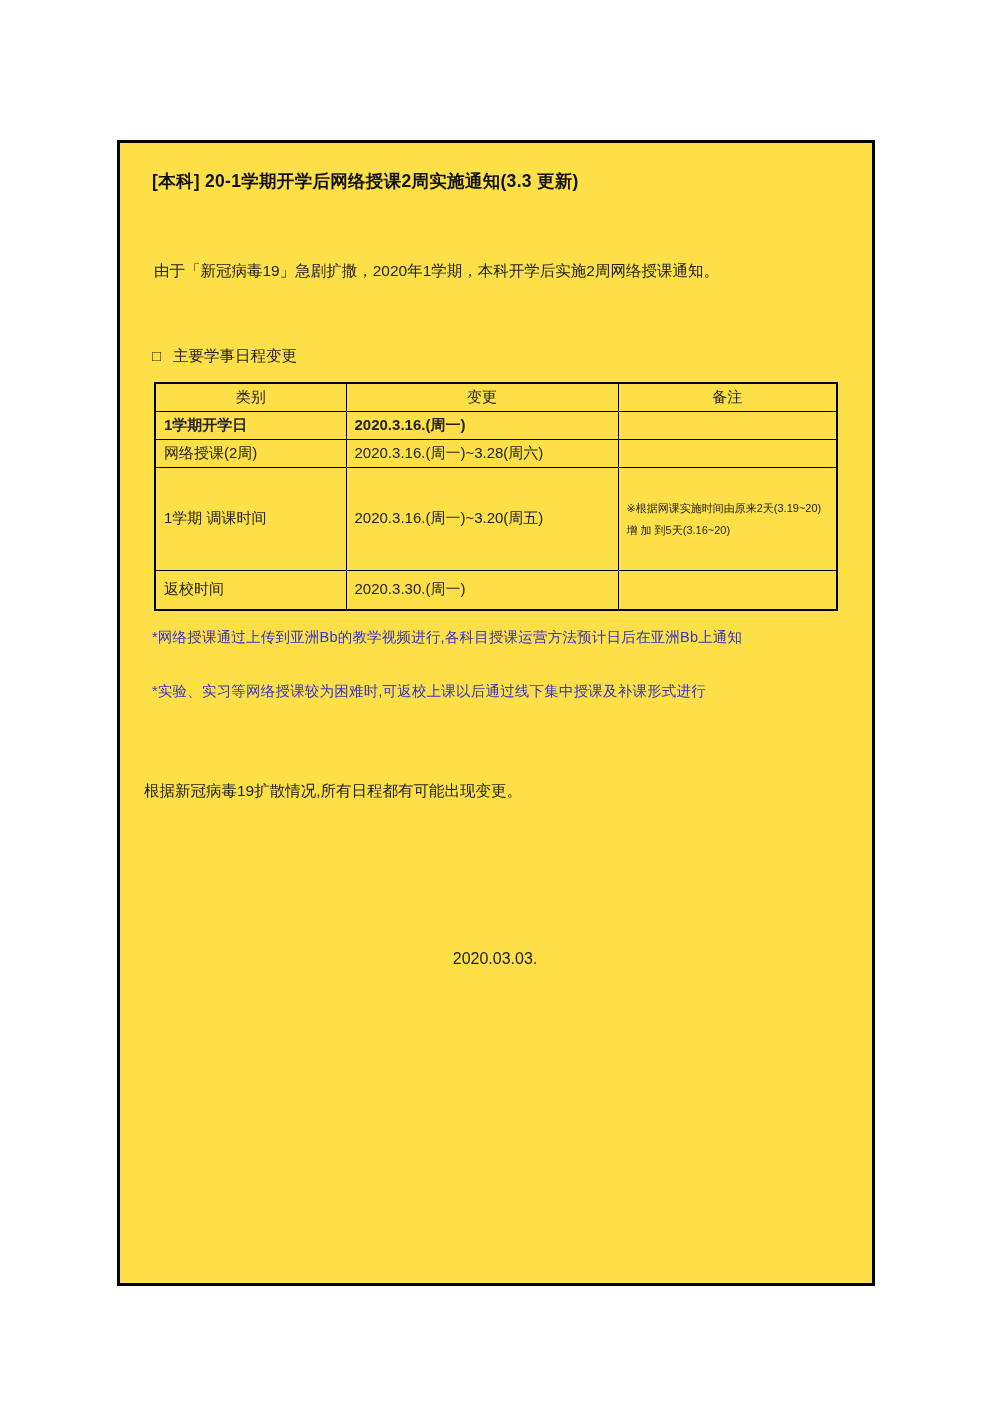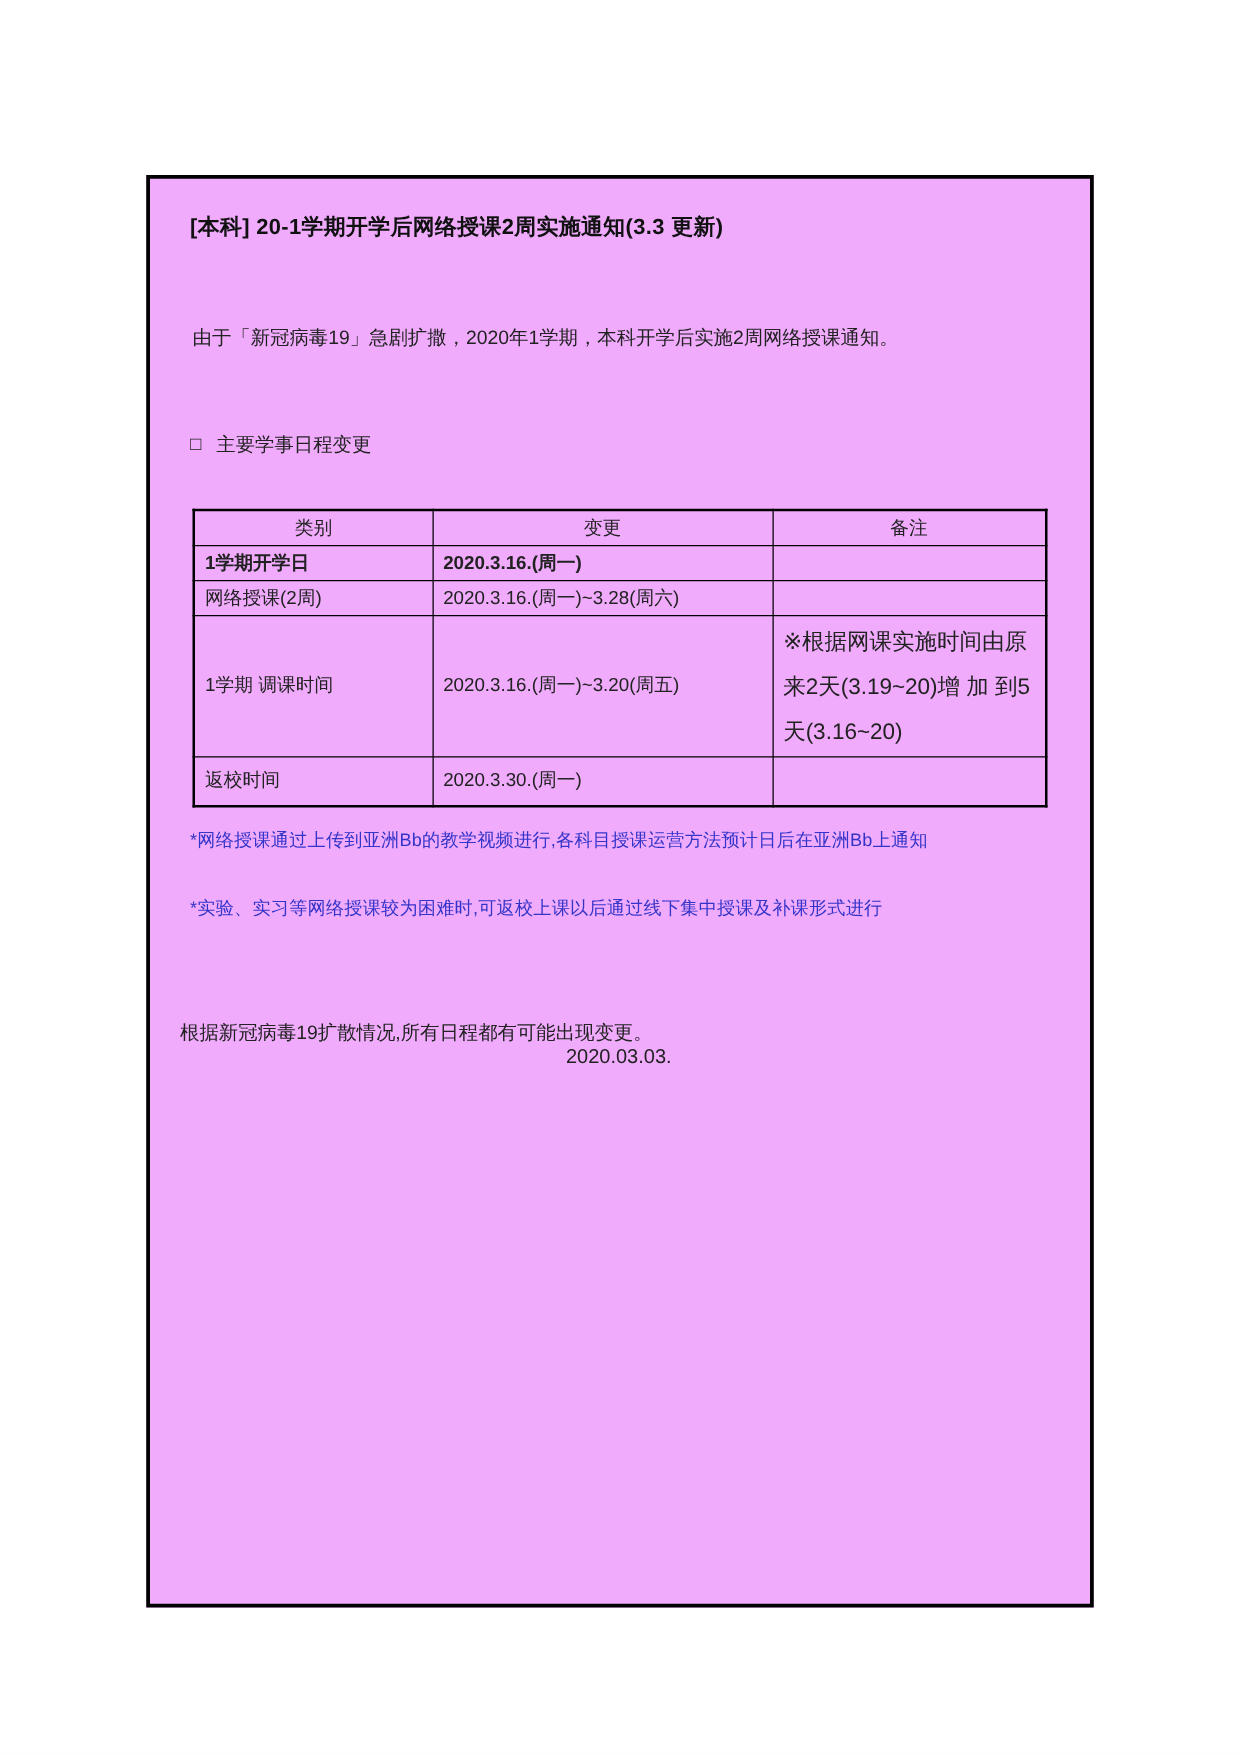--- a/index.html
+++ b/index.html
@@ -10,21 +10,21 @@
     font-family: "Liberation Sans", "DejaVu Sans", sans-serif;
     color: #1a1a1a;
   }
   .page-frame {
     position: absolute;
     left: 117px;
     top: 140px;
     width: 758px;
     height: 1146px;
     border: 3px solid #000000;
-    background: #f0abfc;
+    background: #fde047;
     padding: 0 26px 0 24px;
     overflow: hidden;
   }
   .doc-title {
     margin-top: 26px;
     margin-left: 8px;
     font-size: 17.5px;
     font-weight: bold;
     letter-spacing: 0.3px;
     color: #111111;
@@ -45,21 +45,21 @@
     display: flex;
     align-items: center;
   }
   .section-heading .box-glyph {
     font-size: 15px;
     margin-right: 12px;
     position: relative;
     top: -1px;
   }
   table.schedule {
-    margin-top: 40px;
+    margin-top: 15px;
     margin-left: 10px;
     width: 682px;
     border-collapse: collapse;
     border: 2px solid #000000;
     table-layout: fixed;
     font-size: 15px;
   }
   table.schedule col.c1 { width: 191px; }
   table.schedule col.c2 { width: 272px; }
   table.schedule col.c3 { width: 219px; }
@@ -78,38 +78,39 @@
     vertical-align: middle;
     color: #222222;
   }
   table.schedule tr.r1 td { height: 28px; font-weight: bold; }
   table.schedule tr.r2 td { height: 28px; }
   table.schedule tr.r3 td { height: 103px; }
   table.schedule tr.r4 td { height: 40px; }
   .blue { color: #3434c8; }
   td.note-cell {
     text-align: justify;
-    line-height: 36px;
-    font-size: 18px;
+    line-height: 22px;
+    font-size: 11px;
   }
   .footnote {
     margin-left: 8px;
     font-size: 14.5px;
     color: #3434c8;
     letter-spacing: 0.2px;
   }
   .footnote.fn1 { margin-top: 17px; }
   .footnote.fn2 { margin-top: 35px; }
   .disclaimer {
     margin-top: 80px;
     margin-left: 0;
     font-size: 15.5px;
     color: #222222;
   }
   .doc-date {
+    margin-top: 148px;
     text-align: center;
     font-size: 16px;
     color: #222222;
   }
   .doc-signature {
     margin-top: 44px;
     text-align: center;
     font-size: 20px;
     color: #111111;
     letter-spacing: 1px;

